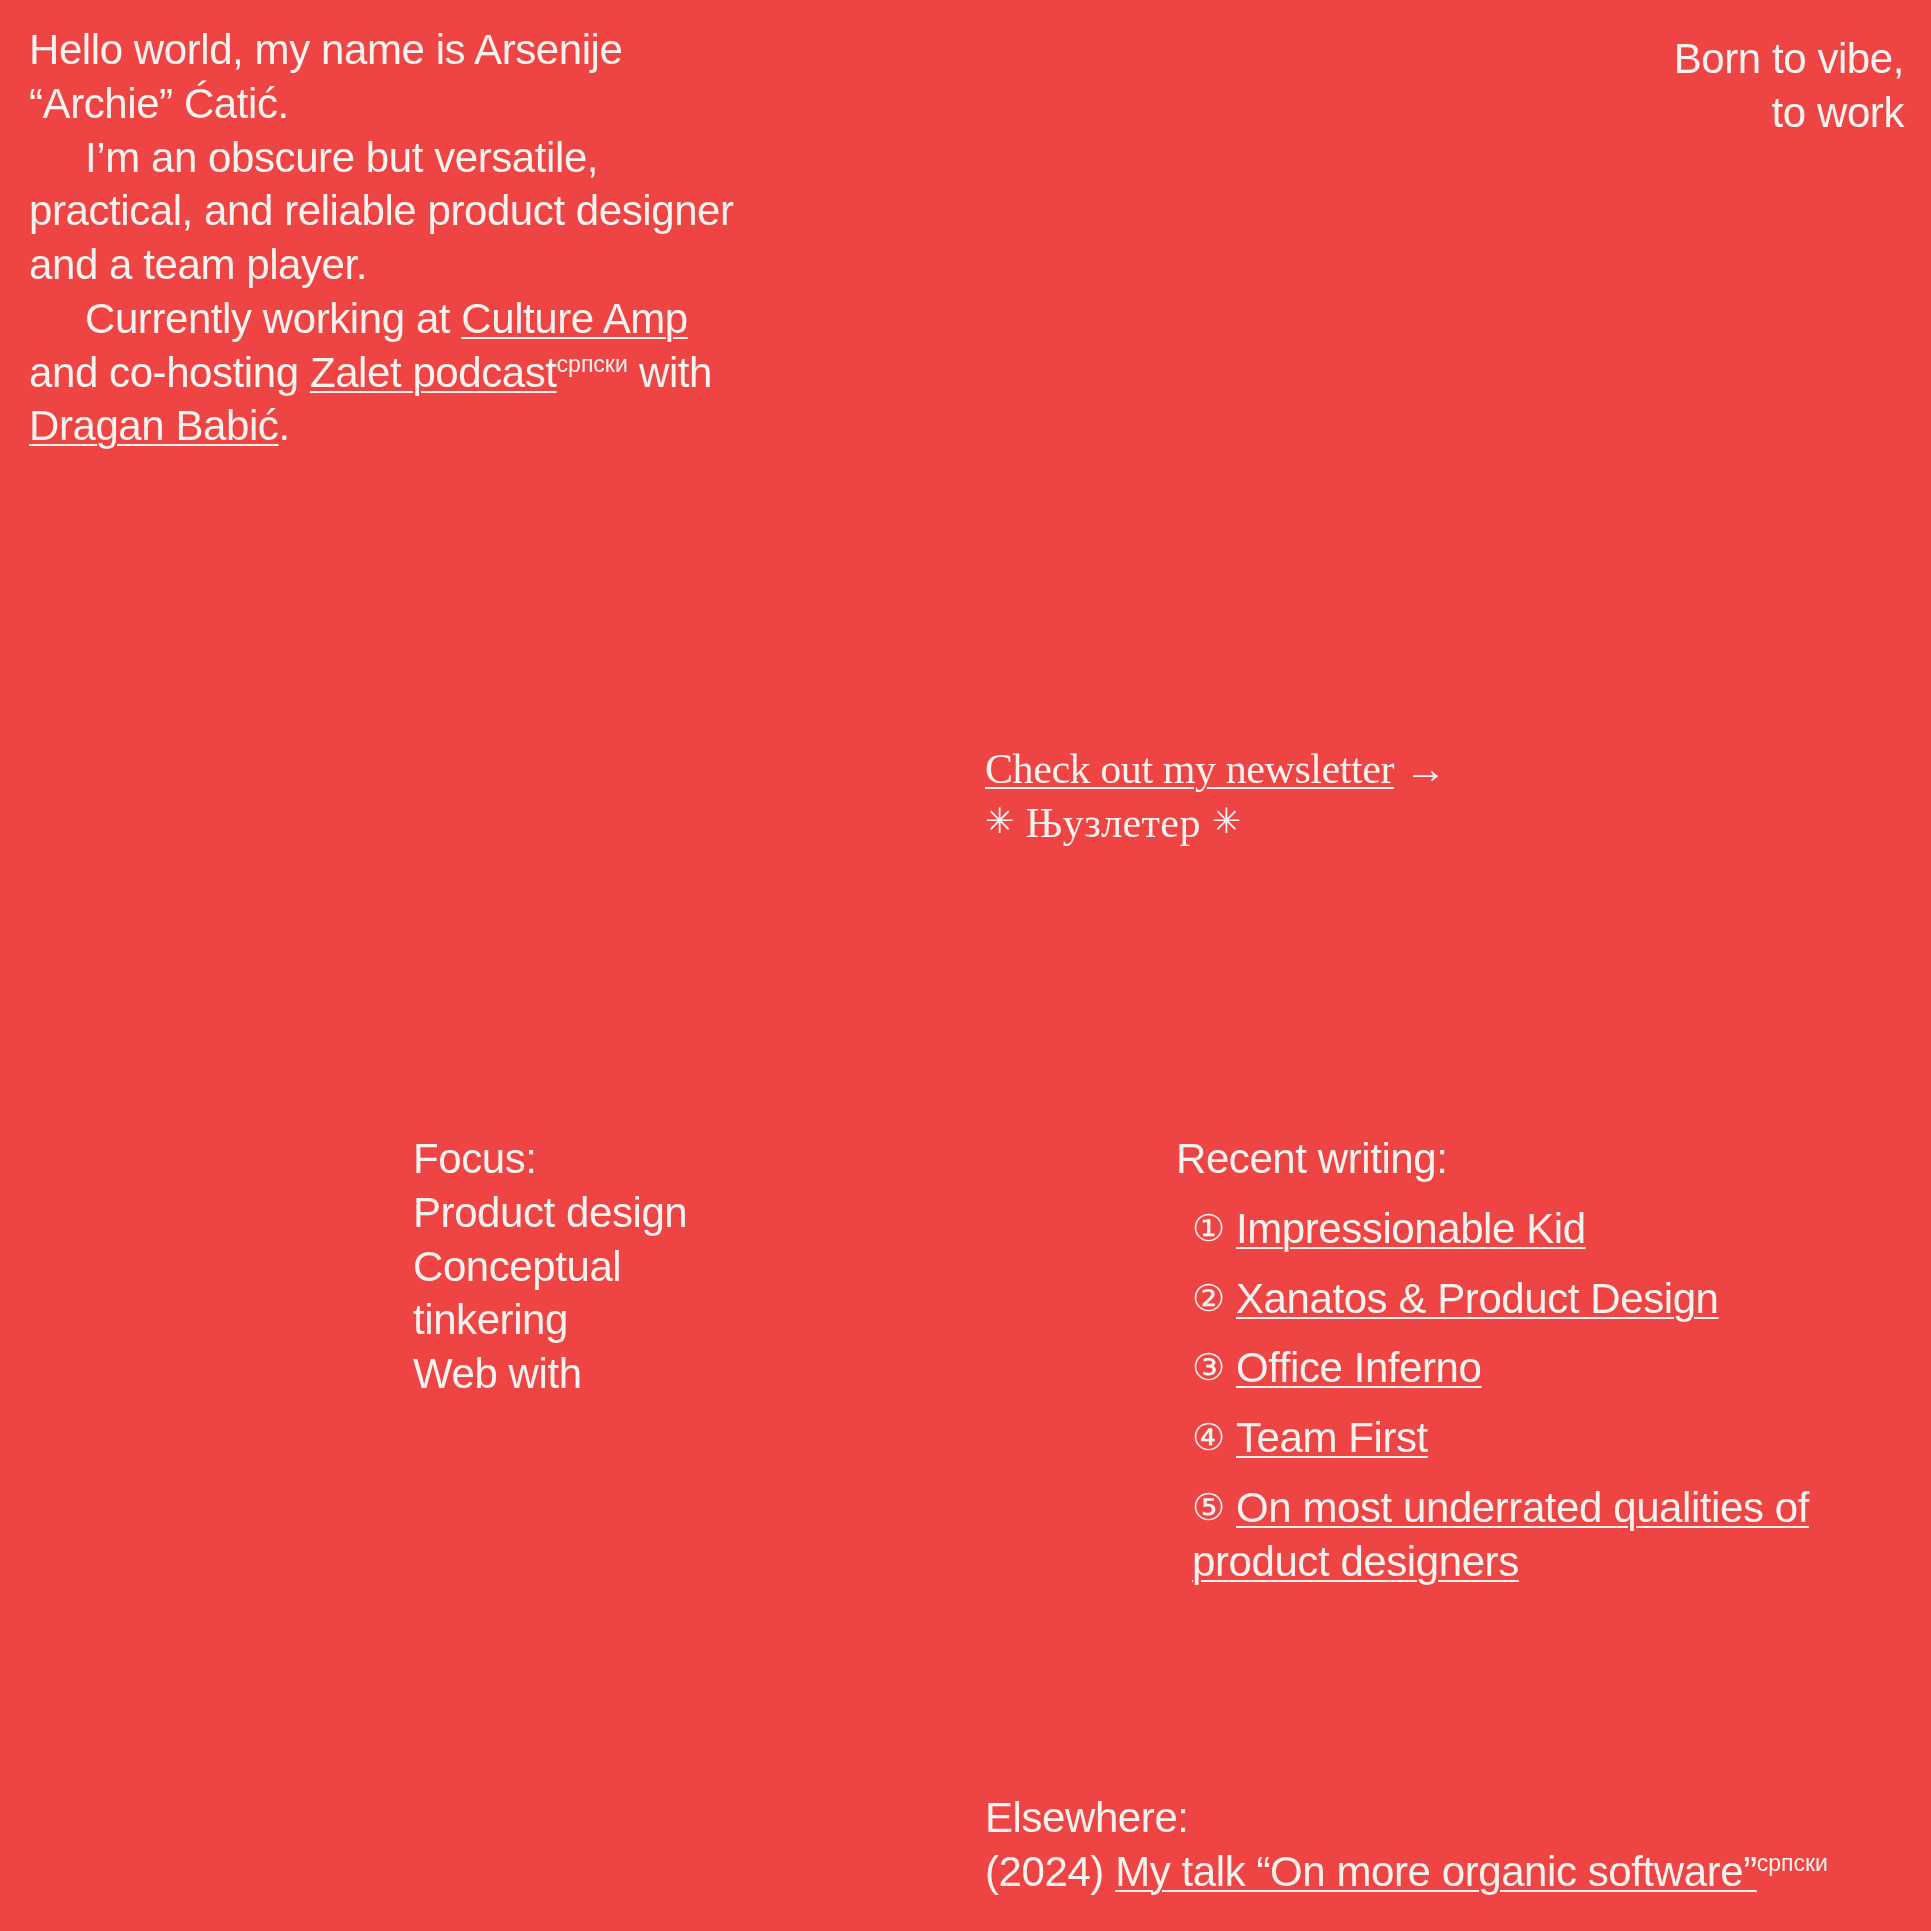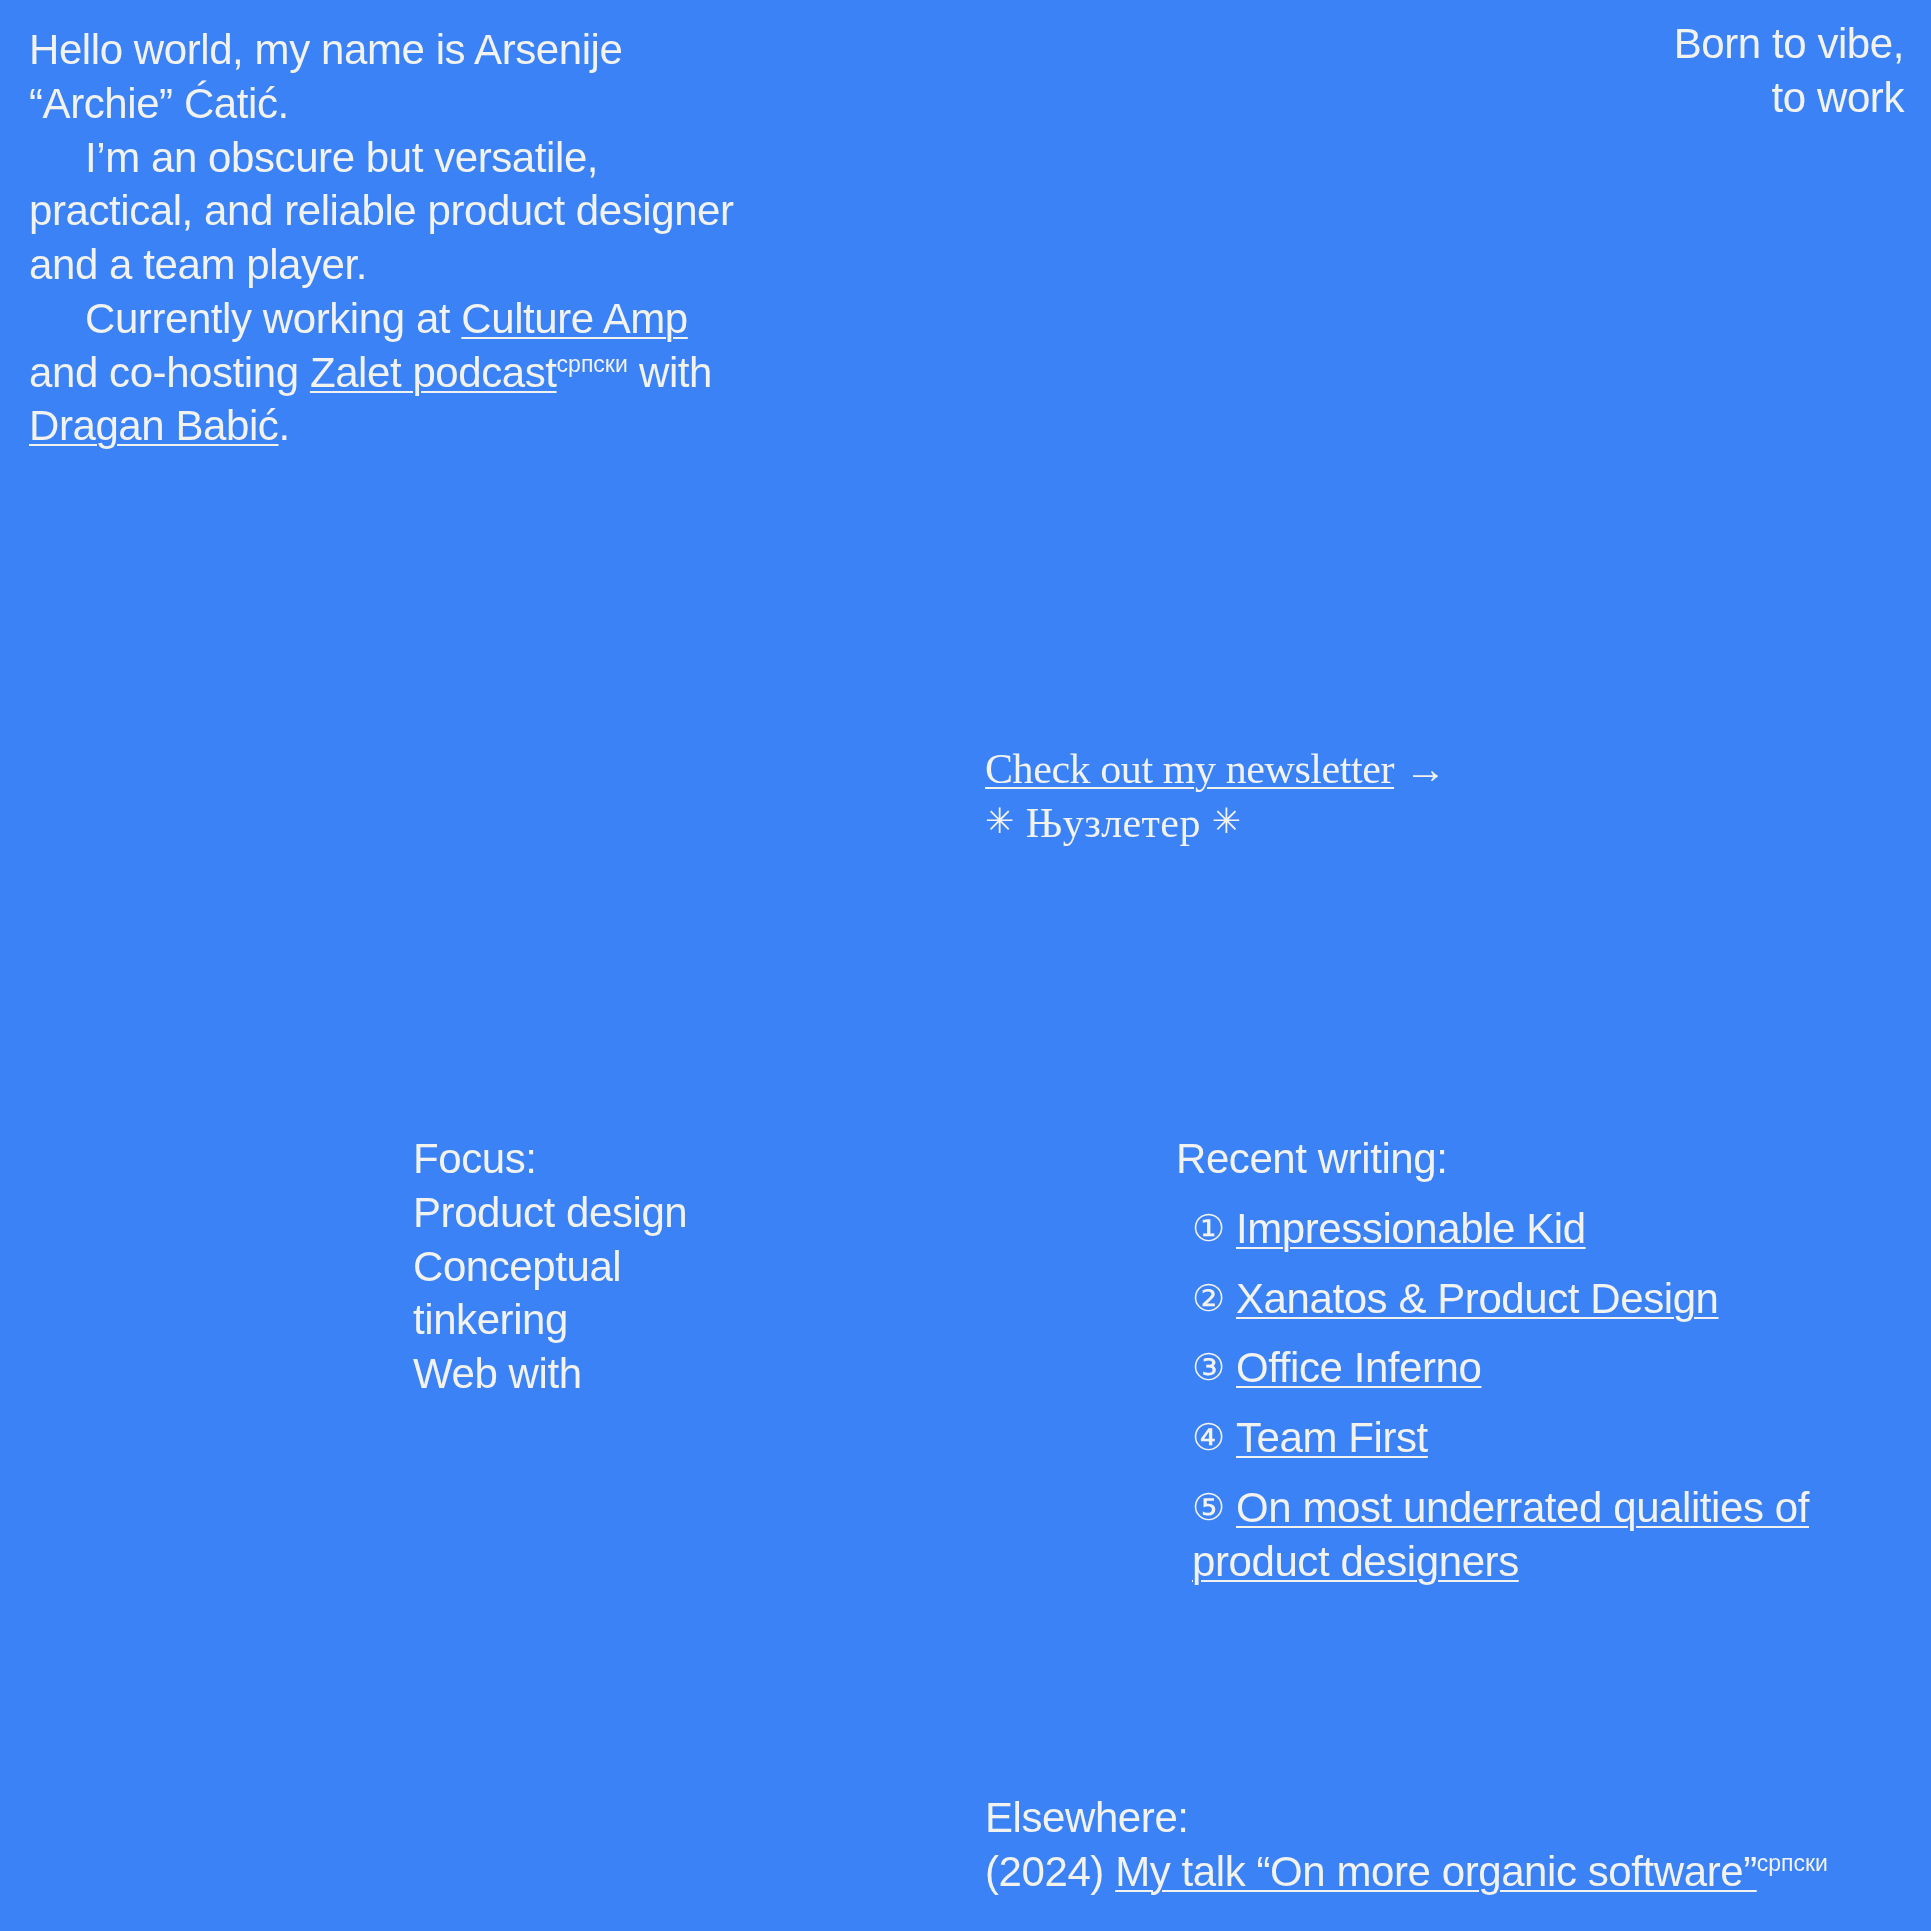--- a/index.html
+++ b/index.html
@@ -7,21 +7,21 @@
     padding: 0;
     background: #050505;
     color: #f2f2ef;
     font-family: "Liberation Sans", sans-serif;
   }
   .page {
     position: relative;
     width: 1931px;
     height: 1931px;
     overflow: hidden;
-    background: #3b82f6;
+    background: #ef4444;
   }
   a, .lnk {
     color: inherit;
     text-decoration: underline;
     text-underline-offset: 3.9px;
     text-decoration-thickness: 1.9px;
     text-align: right;
   }
   .block {
     position: absolute;
@@ -45,21 +45,21 @@
   }
   .sup {
     font-size: 23px;
     vertical-align: super;
     letter-spacing: 0;
   }
 
   
   #tagline {
     right: 27px;
-    top: 17px;
+    top: 32px;
     text-align: right;
     width: 541px;
   }
 
   
   #newsletter {
     left: 985px;
     top: 743px;
     width: 753px;
     font-family: Liberation Serif, serif;

